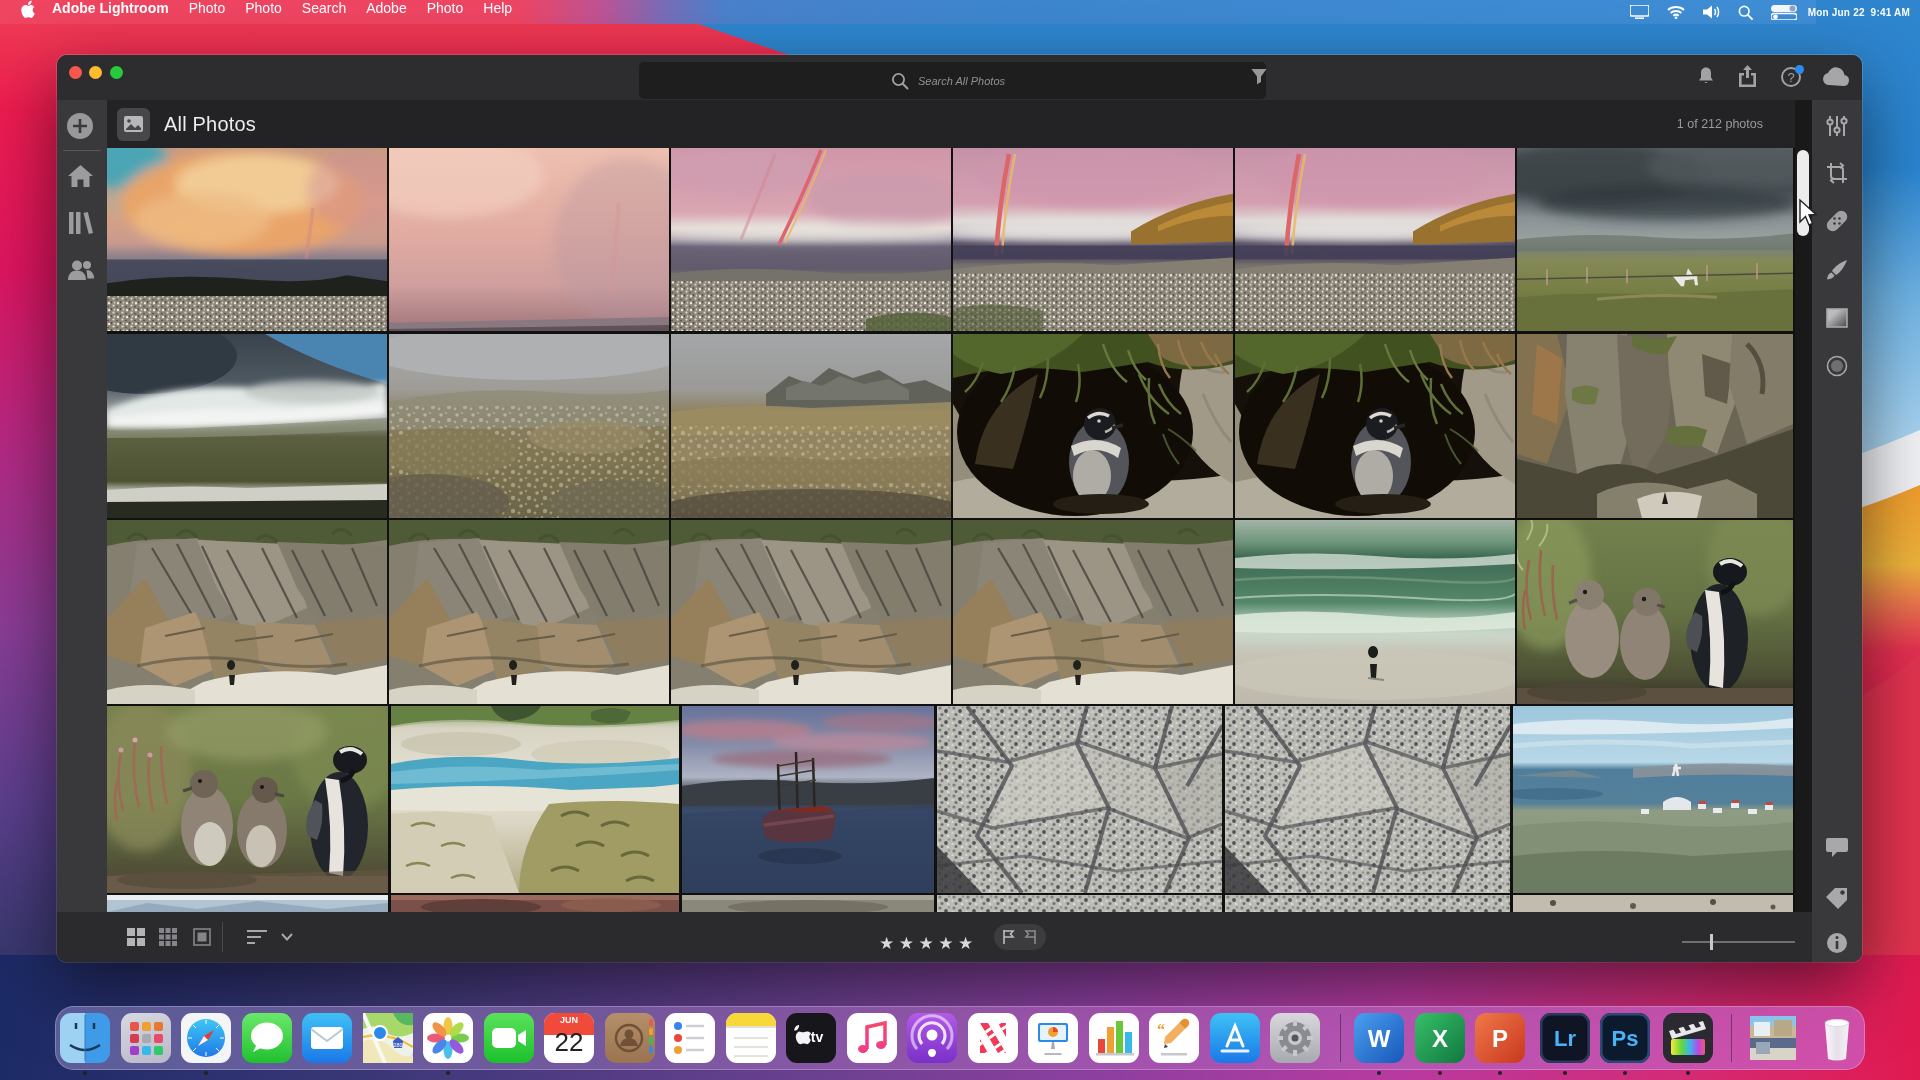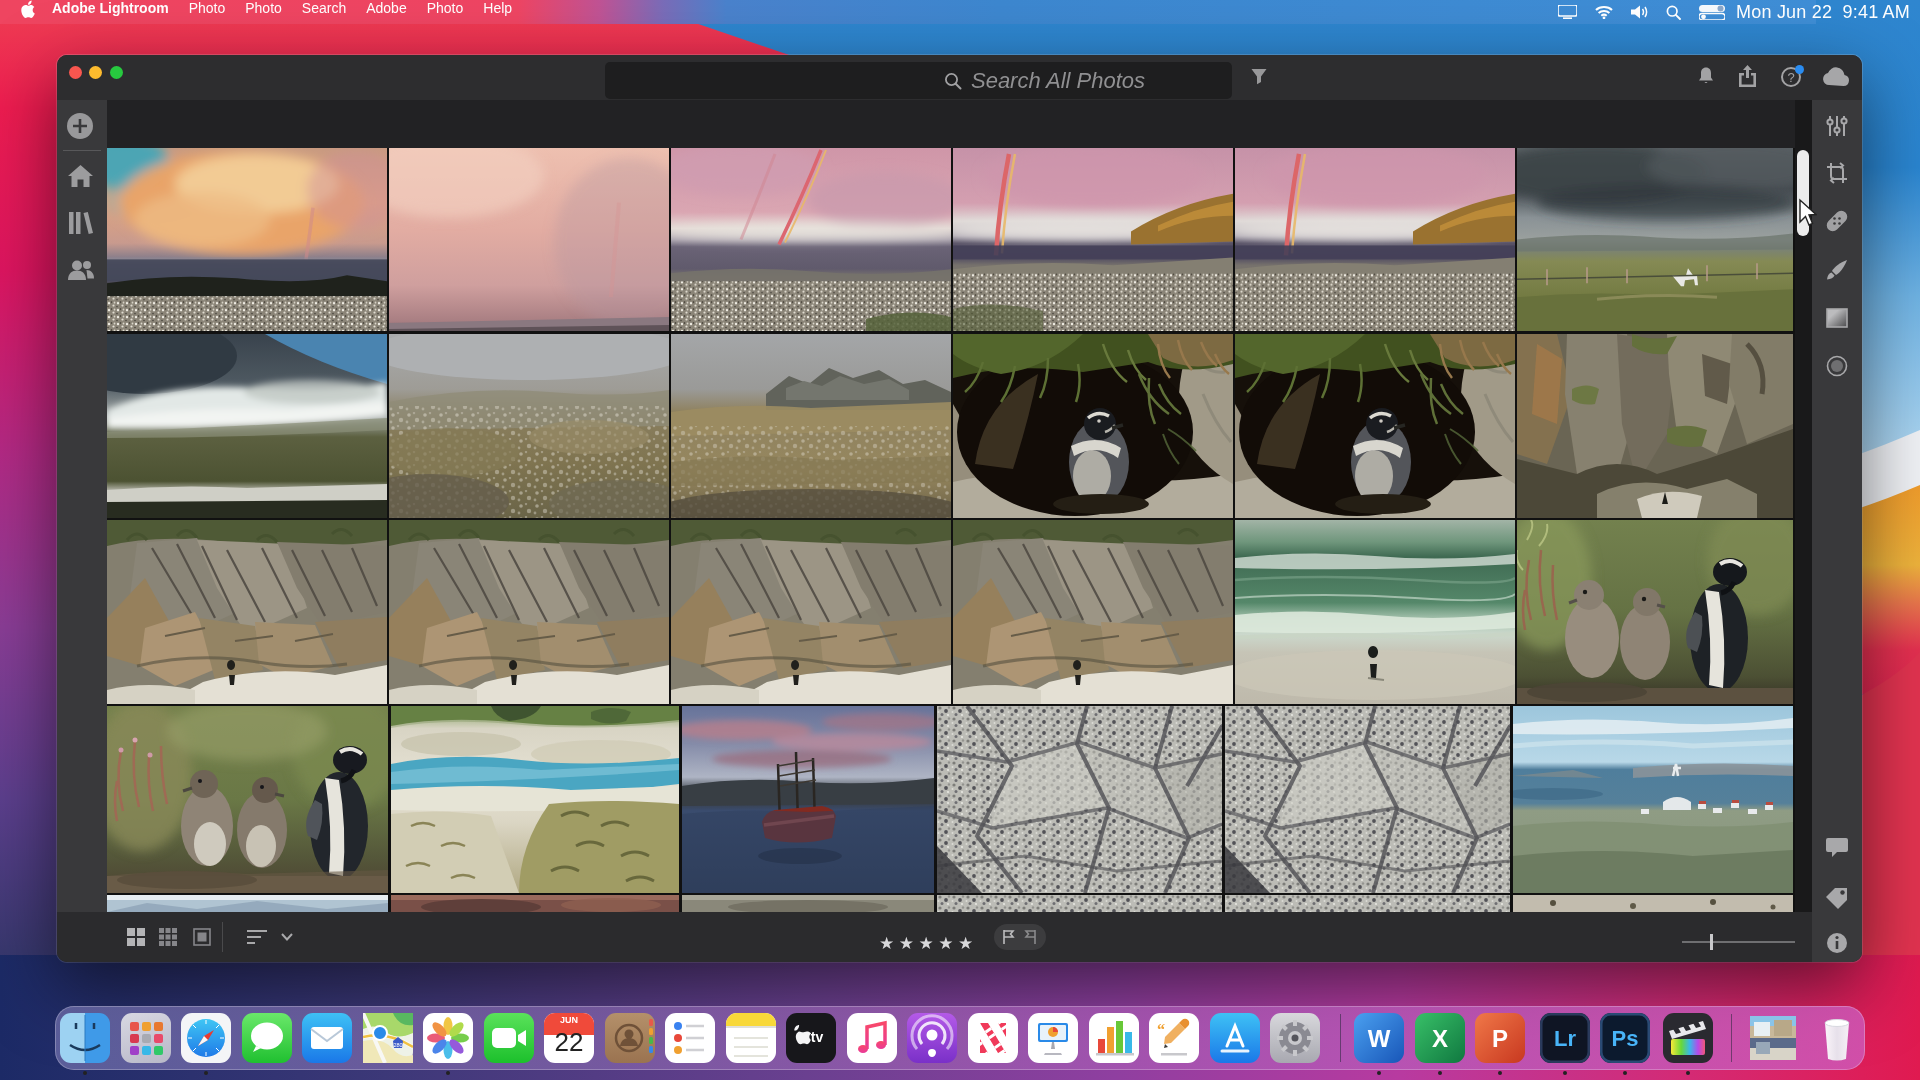--- a/index.html
+++ b/index.html
@@ -8,27 +8,27 @@
 
 #wp{left:0;top:0;width:1920px;height:1080px}
 
 #menubar{left:0;top:0;width:1816px;height:24px;
  background:linear-gradient(90deg,#ef4560 0,#ee4563 28.5%,#c05394 33%,#7a6cb8 36.5%,#4a82cc 40%,#3d87cf 55%,#3f8ed6 100%);
  color:#fff;font-size:14px;display:flex;align-items:flex-start}
 #menubar .mi{margin:0 10px}
 #menubar .b{font-weight:bold}
 #mbright{position:absolute;right:10px;top:0;height:24px;display:flex;align-items:center;color:#fff}
 #mbright .ic{margin:0 9px;display:flex;align-items:center}
-#clock{font-size:18px;margin-left:2px;font-weight:400;letter-spacing:.2px}
+#clock{font-size:10px;margin-left:2px;font-weight:700;letter-spacing:.2px}
 
 #win{left:57px;top:55px;width:1805px;height:907px;background:#222224;border-radius:10px;
  box-shadow:0 25px 70px rgba(0,0,0,.55),0 0 0 1px rgba(255,255,255,.18);overflow:hidden}
 #titlebar{left:0;top:0;width:1805px;height:45px;background:#2d2d2f}
-#searchbox{left:548px;top:7px;width:627px;height:37px;background:#1e1e1f;border-radius:5px;
- display:flex;align-items:center;justify-content:center;padding-left:252px;color:#909092;font-size:22px;font-style:italic}
+#searchbox{left:582px;top:7px;width:627px;height:37px;background:#1e1e1f;border-radius:5px;
+ display:flex;align-items:center;justify-content:flex-start;padding-left:252px;color:#909092;font-size:11px;font-style:italic}
 #railL{left:0;top:45px;width:50px;height:812px;background:#39393b}
 #railR{left:1755px;top:45px;width:50px;height:862px;background:#39393b}
 #hdr{left:50px;top:45px;width:1688px;height:48px;background:#232325;display:flex;align-items:center}
 #hdricon{width:33px;height:33px;background:#474749;border-radius:6px;margin-left:10px;display:flex;align-items:center;justify-content:center}
 #hdr .t{color:#ececec;font-size:20px;margin-left:14px;letter-spacing:.2px}
 #hdr .r{position:absolute;right:32px;color:#9a9a9c;font-size:12.5px}
 #scrolltrack{left:1738px;top:45px;width:17px;height:812px;background:#19191a}
 #scrollthumb{left:1740px;top:95px;width:12px;height:86px;background:#ececec;border-radius:6px}
 #toolbar{left:0;top:857px;width:1755px;height:50px;background:#2b2b2d}
 #grid{left:50px;top:93px;width:1688px;height:764px;background:#111}
@@ -232,20 +232,31 @@
       </svg>
   <svg style="position:absolute;left:13px;top:786px" width="24" height="24" viewBox="0 0 24 24">
         <path d="M10 2 L22 2 L22 14 L13 23 L1 11 Z" fill="#a8a8aa" transform="rotate(0)"></path>
         <circle cx="17.5" cy="6.5" r="2.2" fill="#39393b"></circle>
       </svg>
   <svg style="position:absolute;left:14px;top:832px" width="22" height="22" viewBox="0 0 22 22">
         <circle cx="11" cy="11" r="10" fill="#a8a8aa"></circle>
         <rect x="9.7" y="9" width="2.6" height="8" fill="#39393b"></rect>
         <circle cx="11" cy="5.5" r="1.6" fill="#39393b"></circle>
       </svg>
+ </div>
+ <div id="hdr" class="abs">
+   <div id="hdricon">
+        <svg width="19" height="16" viewBox="0 0 19 16">
+          <rect x="0" y="0" width="19" height="16" rx="2" fill="#b8b8ba"></rect>
+          <circle cx="5" cy="5" r="1.8" fill="#474749"></circle>
+          <path d="M2 13 L7 8 L11 12 L14 9 L17 12 V14 H2 Z" fill="#474749"></path>
+        </svg>
+      </div>
+   <span class="t">All Photos</span>
+   <span class="r">1 of 212 photos</span>
  </div>
  <div id="grid" class="abs">
 <svg width="0" height="0" style="position:absolute">
         <defs>
  <filter id="b3" x="-30%" y="-30%" width="160%" height="160%">
             <feGaussianBlur stdDeviation="3"></feGaussianBlur>
           </filter>
  <filter id="b6" x="-30%" y="-30%" width="160%" height="160%">
             <feGaussianBlur stdDeviation="6"></feGaussianBlur>
           </filter>

